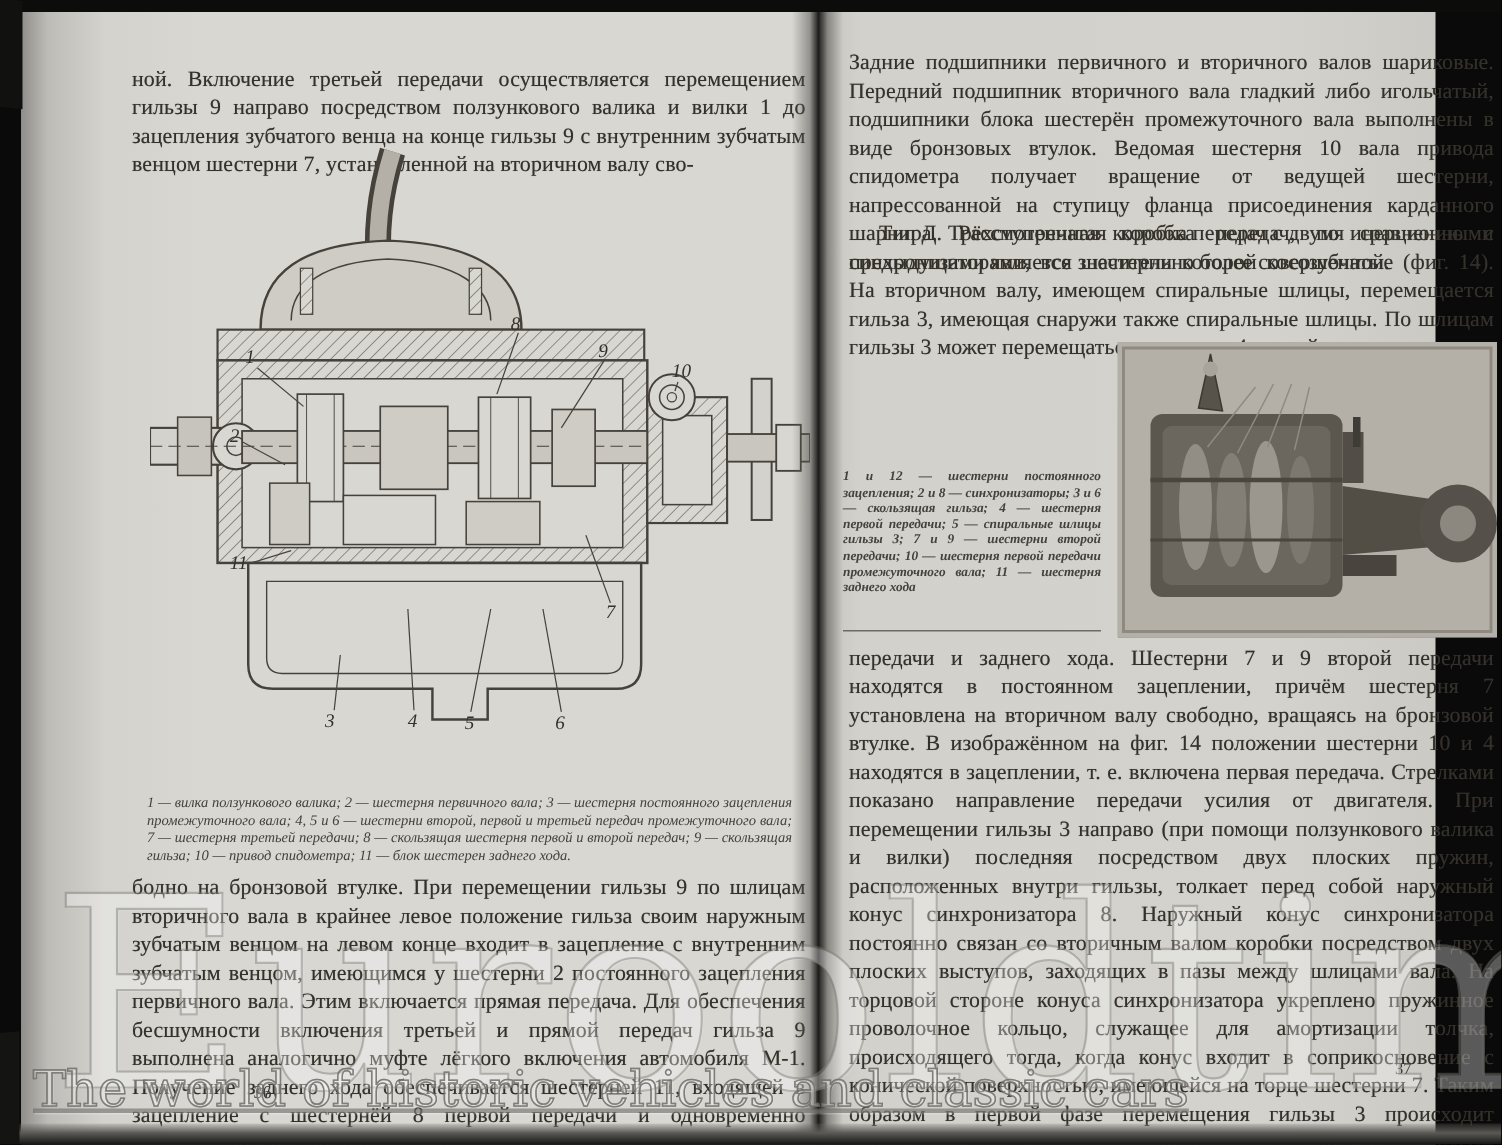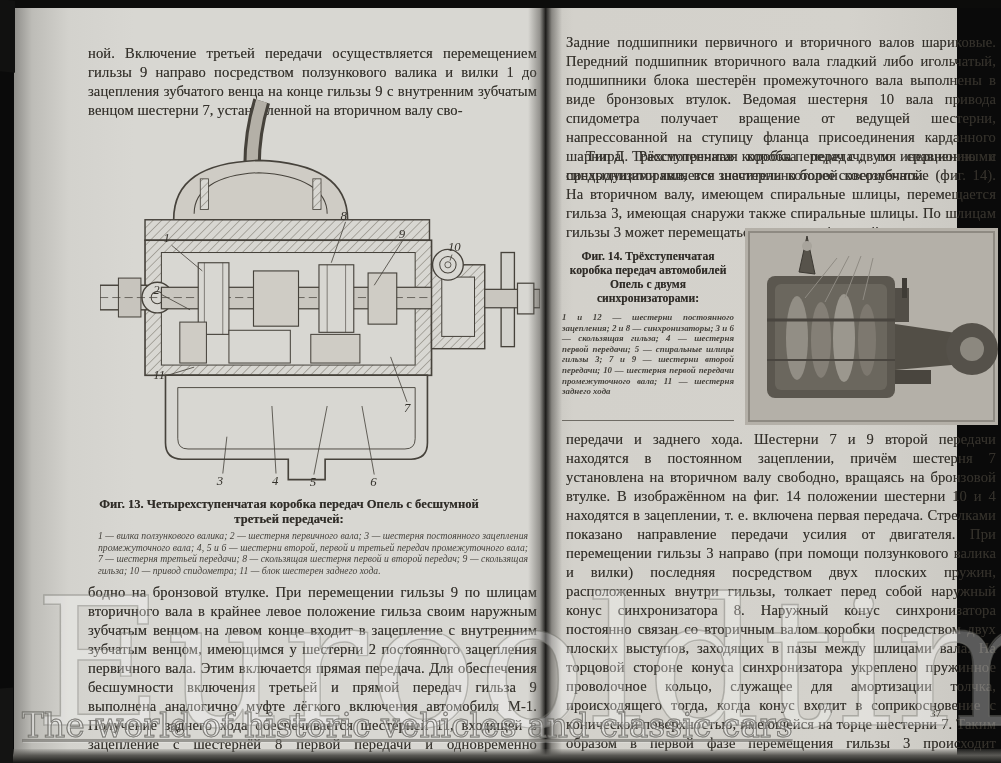--- a/index.html
+++ b/index.html
@@ -130,35 +130,33 @@
           <text x="340" y="149">10</text>
           <text x="297" y="306">7</text>
           <text x="114" y="377">3</text>
           <text x="168" y="377">4</text>
           <text x="205" y="378">5</text>
           <text x="264" y="378">6</text>
         </g>
       </svg>
     </div>
 
-    <div class="caption-title" style="left:75px;top:497px;width:400px;">Фиг. 13. Четырехступенчатая коробка передач Опель с бесшумной третьей передачей:</div>
     <div class="caption-legend" style="left:84px;top:530px;width:430px;">1 — вилка ползункового валика; 2 — шестерня первичного вала; 3 — шестерня постоянного зацепления промежуточного вала; 4, 5 и 6 — шестерни второй, первой и третьей передач промежуточного вала; 7 — шестерня третьей передачи; 8 — скользящая шестерня первой и второй передач; 9 — скользящая гильза; 10 — привод спидометра; 11 — блок шестерен заднего хода.</div>
 
     <div class="bodytext" style="left:74px;top:583px;width:449px;">бодно на бронзовой втулке. При перемещении гильзы 9 по шлицам вторичного вала в крайнее левое положение гильза своим наружным зубчатым венцом на левом конце входит в зацепление с внутренним зубчатым венцом, имеющимся у шестерни 2 постоянного зацепления первичного вала. Этим включается прямая передача. Для обеспечения бесшумности включения третьей и прямой передач гильза 9 выполнена аналогично муфте лёгкого включения автомобиля М-1. Получение заднего хода обеспечивается шестерней 11, входящей в зацепление с шестернёй 8 первой передачи и одновременно зацепляющейся с шестернёй 4 промежуточного вала.</div>
 
     <div class="pagenum" style="left:155px;top:721px;">36</div>
   </div>
 
   <div id="right-page" class="page">
 
     <div class="bodytext" style="left:18px;top:33px;width:430px;">Задние подшипники первичного и вторичного валов шариковые. Передний подшипник вторичного вала гладкий либо игольчатый, подшипники блока шестерён промежуточного вала выполнены в виде бронзовых втулок. Ведомая шестерня 10 вала привода спидометра получает вращение от ведущей шестерни, напрессованной на ступицу фланца присоединения карданного шарнира. Рассмотренная коробка передач, по сравнению с предыдущими является значительно более совершенной.</div>
 
     <div class="bodytext indent" style="left:18px;top:147px;width:430px;">Тип Д. Трёхступенчатая коробка передач с двумя инерционными синхронизаторами, все шестерни которой косозубчатые (фиг. 14). На вторичном валу, имеющем спиральные шлицы, перемещается гильза 3, имеющая снаружи также спиральные шлицы. По шлицам гильзы 3 может перемещаться шестерня 4 первой</div>
 
-    <div class="caption-title" style="left:14px;top:250px;width:172px;font-size:11.6px;line-height:14px;">Фиг. 14. Трёхступенчатая коробка передач автомобилей Опель с двумя синхронизаторами:</div>
     <div class="caption-legend" style="left:14px;top:312px;width:172px;font-size:8.9px;line-height:10.6px;font-weight:bold;">1 и 12 — шестерни постоянного зацепления; 2 и 8 — синхронизаторы; 3 и 6 — скользящая гильза; 4 — шестерня первой передачи; 5 — спиральные шлицы гильзы 3; 7 и 9 — шестерни второй передачи; 10 — шестерня первой передачи промежуточного вала; 11 — шестерня заднего хода</div>
     <div style="position:absolute;left:14px;top:420px;width:172px;border-top:1px solid #6e6b64;"></div>
 
     <div id="fig14-photo">
       <svg width="253" height="197" viewBox="0 0 253 197">
         <rect x="0" y="0" width="253" height="197" fill="#b4b0a8"></rect>
         <rect x="4" y="4" width="245" height="189" fill="none" stroke="#8e8a82" stroke-width="2"></rect>
 
         <path d="M62,8 L54,44 L70,46 Z" fill="#57534b" stroke="#3c3933" stroke-width="1"></path>
         <circle cx="62" cy="18" r="5" fill="#a8a49c"></circle>

